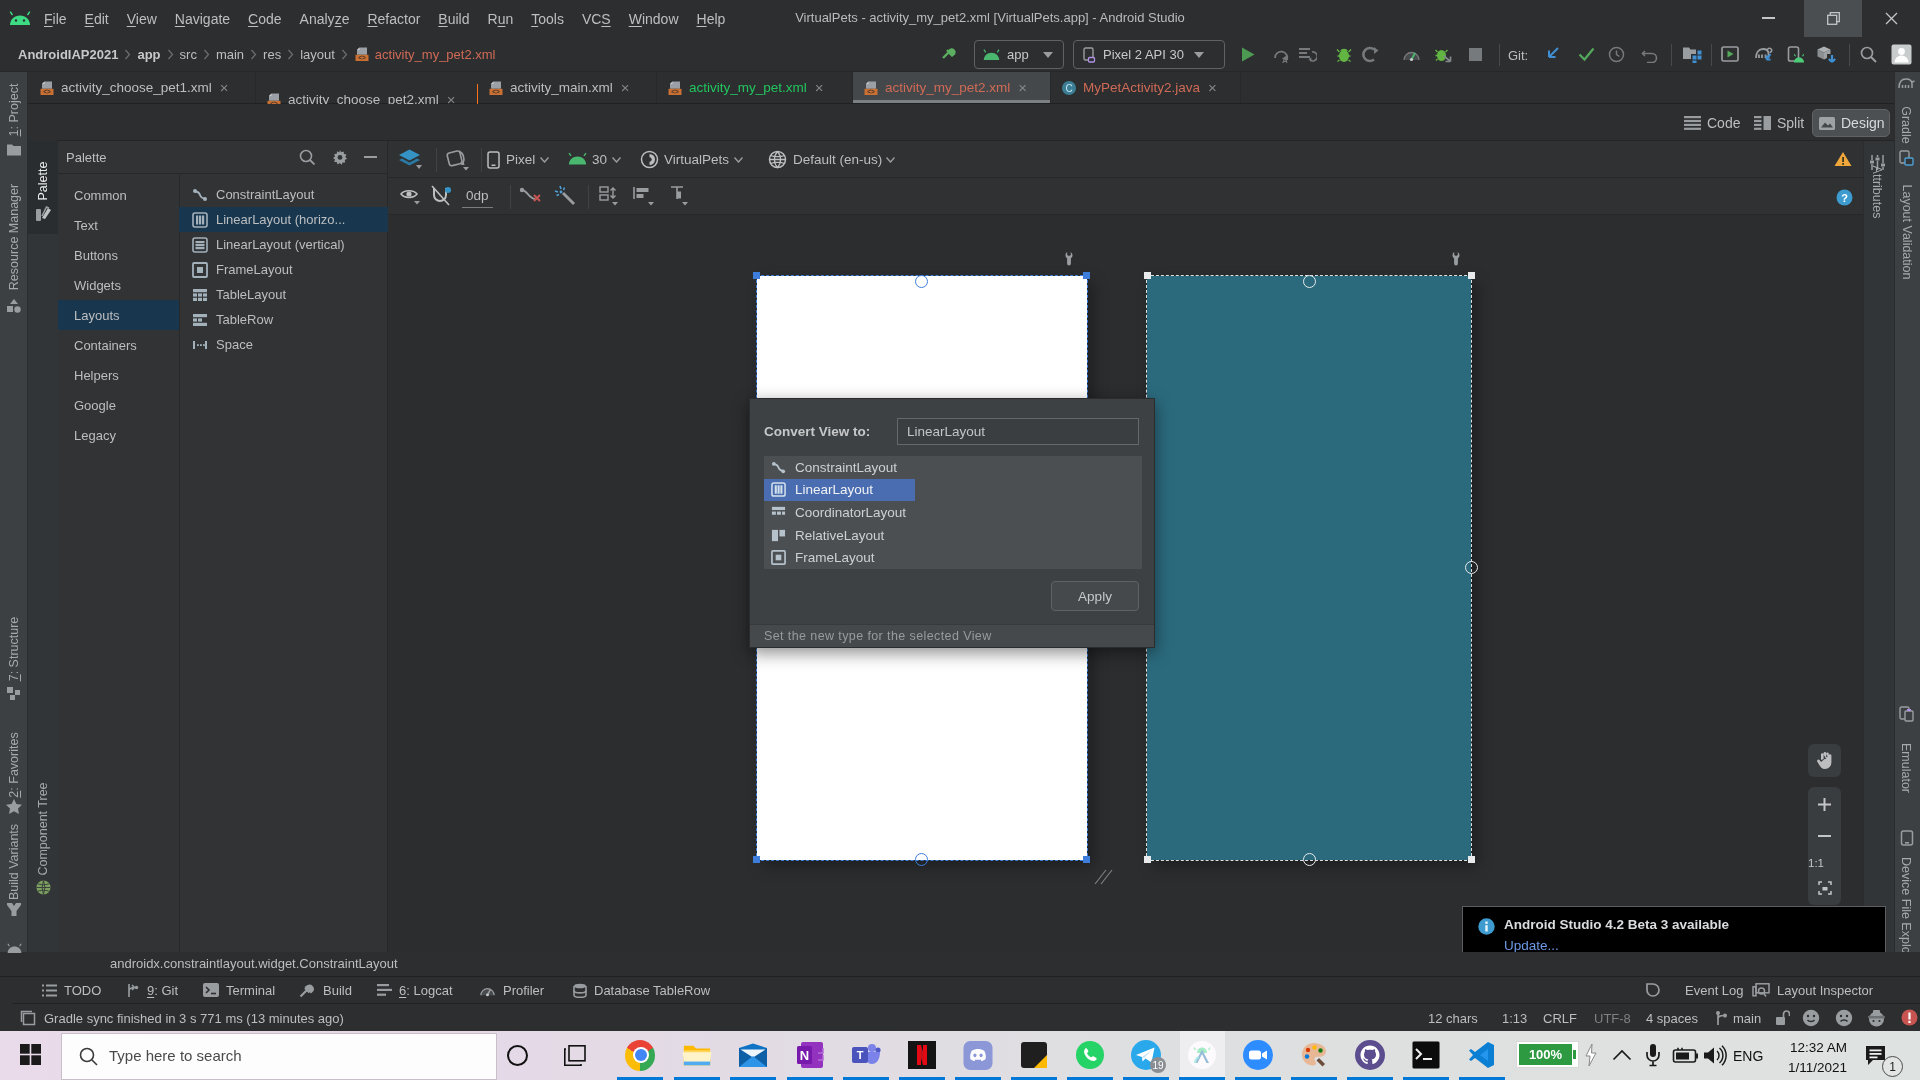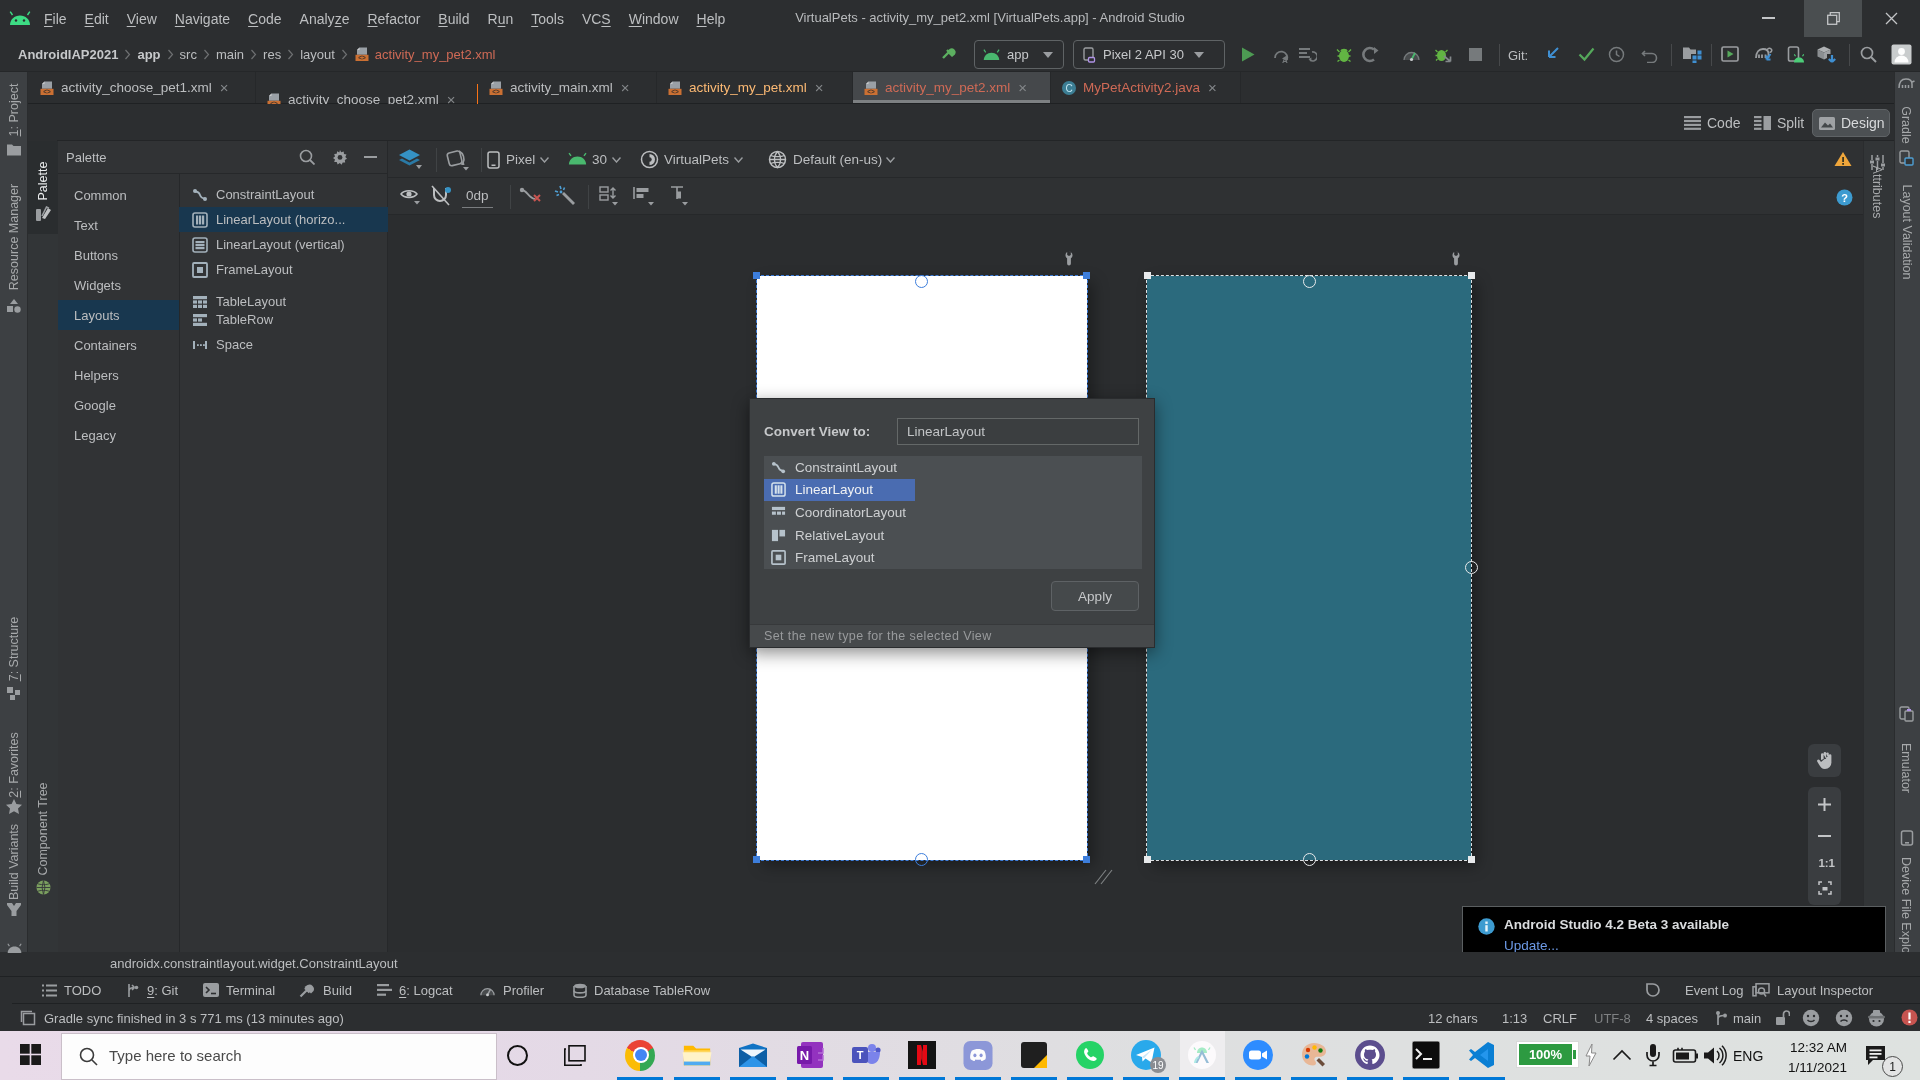--- a/index.html
+++ b/index.html
@@ -233,21 +233,21 @@
       <span style="color:#bcbec0">activity_main.xml</span>
       <span style="margin-left:8px;color:#84878a;font-size:15px;line-height:10px">×</span>
     </div>
 <div class="a f" style="left:657px;top:0;width:196px;height:31px;font-size:13.5px;padding-left:10px;border-right:1px solid #26282a">
       <svg width="16" height="16" viewBox="0 0 16 16" style="margin-right:6px;flex:none">
         <path d="M5.5 1.5 L13 1.5 L13 8.8 L3 8.8 L3 4 Z" fill="#9aa0a6"></path>
         <path d="M3 4 L5.5 1.5 L5.5 4 Z" fill="#caccce"></path>
         <rect x="1.5" y="8.8" width="13" height="6.2" fill="#cb7033"></rect>
         <text x="8" y="14" font-size="6.5" fill="#46362a" text-anchor="middle" font-weight="bold">&lt;&gt;</text>
       </svg>
-      <span style="color:#fdba74">activity_my_pet.xml</span>
+      <span style="color:#22c55e">activity_my_pet.xml</span>
       <span style="margin-left:8px;color:#84878a;font-size:15px;line-height:10px">×</span>
     </div>
 <div class="a f" style="left:853px;top:0;width:198px;height:31px;background:#45484b;padding-left:10px;font-size:13.5px;border-right:1px solid #26282a">
       <svg width="16" height="16" viewBox="0 0 16 16" style="margin-right:6px;flex:none">
         <path d="M5.5 1.5 L13 1.5 L13 8.8 L3 8.8 L3 4 Z" fill="#9aa0a6"></path>
         <path d="M3 4 L5.5 1.5 L5.5 4 Z" fill="#caccce"></path>
         <rect x="1.5" y="8.8" width="13" height="6.2" fill="#cb7033"></rect>
         <text x="8" y="14" font-size="6.5" fill="#46362a" text-anchor="middle" font-weight="bold">&lt;&gt;</text>
       </svg>
       <span style="color:#cf6a56">activity_my_pet2.xml</span>
@@ -409,21 +409,21 @@
       </svg>
       <span style="margin-left:8px;white-space:nowrap">LinearLayout (vertical)</span>
     </div>
 <div class="a f" style="left:121px;top:116px;width:209px;height:25px;padding-left:13px">
       <svg width="16" height="16" viewBox="0 0 16 16">
         <rect x="1" y="1" width="14" height="14" rx="1" fill="none" stroke="#a3b1bb" stroke-width="1.8"></rect>
         <rect x="5" y="5" width="6" height="6" fill="#a3b1bb"></rect>
       </svg>
       <span style="margin-left:8px;white-space:nowrap">FrameLayout</span>
     </div>
-<div class="a f" style="left:121px;top:148px;width:209px;height:25px;padding-left:13px">
+<div class="a f" style="left:121px;top:141px;width:209px;height:25px;padding-left:13px">
       <svg width="16" height="16" viewBox="0 0 16 16">
         <rect x="1" y="2" width="14" height="3.2" fill="#a3b1bb"></rect>
         <rect x="1" y="6.4" width="4" height="3.2" fill="#a3b1bb"></rect>
         <rect x="6" y="6.4" width="4" height="3.2" fill="#a3b1bb"></rect>
         <rect x="11" y="6.4" width="4" height="3.2" fill="#a3b1bb"></rect>
         <rect x="1" y="10.8" width="4" height="3.2" fill="#a3b1bb"></rect>
         <rect x="6" y="10.8" width="4" height="3.2" fill="#a3b1bb"></rect>
         <rect x="11" y="10.8" width="4" height="3.2" fill="#a3b1bb"></rect>
       </svg>
       <span style="margin-left:8px;white-space:nowrap">TableLayout</span>
@@ -584,21 +584,21 @@
       <path d="M5 9 L5 3.5 a1.3 1.3 0 0 1 2.6 0 L7.6 8 M7.6 3.5 L7.6 2.2 a1.3 1.3 0 0 1 2.6 0 L10.2 8 M10.2 2.8 a1.3 1.3 0 0 1 2.6 0 L12.8 8.5 M12.8 4.5 a1.3 1.3 0 0 1 2.6 0 L15.4 11 a6.5 6.5 0 0 1 -6.5 7 C6 18 4.5 16 3 13.5 L1.2 10.5 a1.4 1.4 0 0 1 2.3 -1.5 L5 11 Z" fill="#bcbec0"></path>
     </svg>
 </div>
 <div class="a" style="left:1808px;top:787px;width:33px;height:118px;background:#3a3d40;border-radius:6px;overflow:hidden">
  <svg class="a" style="left:9px;top:10px" width="15" height="15" viewBox="0 0 15 15">
       <path d="M7.5 1 L7.5 14 M1 7.5 L14 7.5" stroke="#c3c5c7" stroke-width="2"></path>
     </svg>
  <svg class="a" style="left:9px;top:47px" width="15" height="4" viewBox="0 0 15 4">
       <path d="M1 2 L14 2" stroke="#c3c5c7" stroke-width="2"></path>
     </svg>
- <div class="a" style="left:0;top:70px;width:27px;text-align:right;font-size:11.5px;font-weight:bold;color:#c3c5c7">1:1</div>
+ <div class="a" style="left:0;top:70px;width:27px;text-align:left;font-size:11.5px;font-weight:normal;color:#c3c5c7">1:1</div>
  <svg class="a" style="left:10px;top:94px" width="14" height="14" viewBox="0 0 14 14">
       <path d="M1 4 L1 1 L4 1 M10 1 L13 1 L13 4 M13 10 L13 13 L10 13 M4 13 L1 13 L1 10" stroke="#c3c5c7" stroke-width="1.5" fill="none"></path>
       <rect x="4.5" y="6" width="5" height="3.5" fill="#c3c5c7"></rect>
     </svg>
 </div>
 <div class="a" style="left:1462px;top:906px;width:424px;height:57px;background:#000000;border:1px solid #5b5f61">
  <svg class="a" style="left:15px;top:11px" width="17" height="17" viewBox="0 0 17 17">
       <circle cx="8.5" cy="8.5" r="8.2" fill="#3d9bd0"></circle>
       <rect x="7.3" y="3.5" width="2.4" height="2.4" fill="#e8f4fa"></rect>
       <rect x="7.3" y="7.2" width="2.4" height="6.3" fill="#e8f4fa"></rect>

